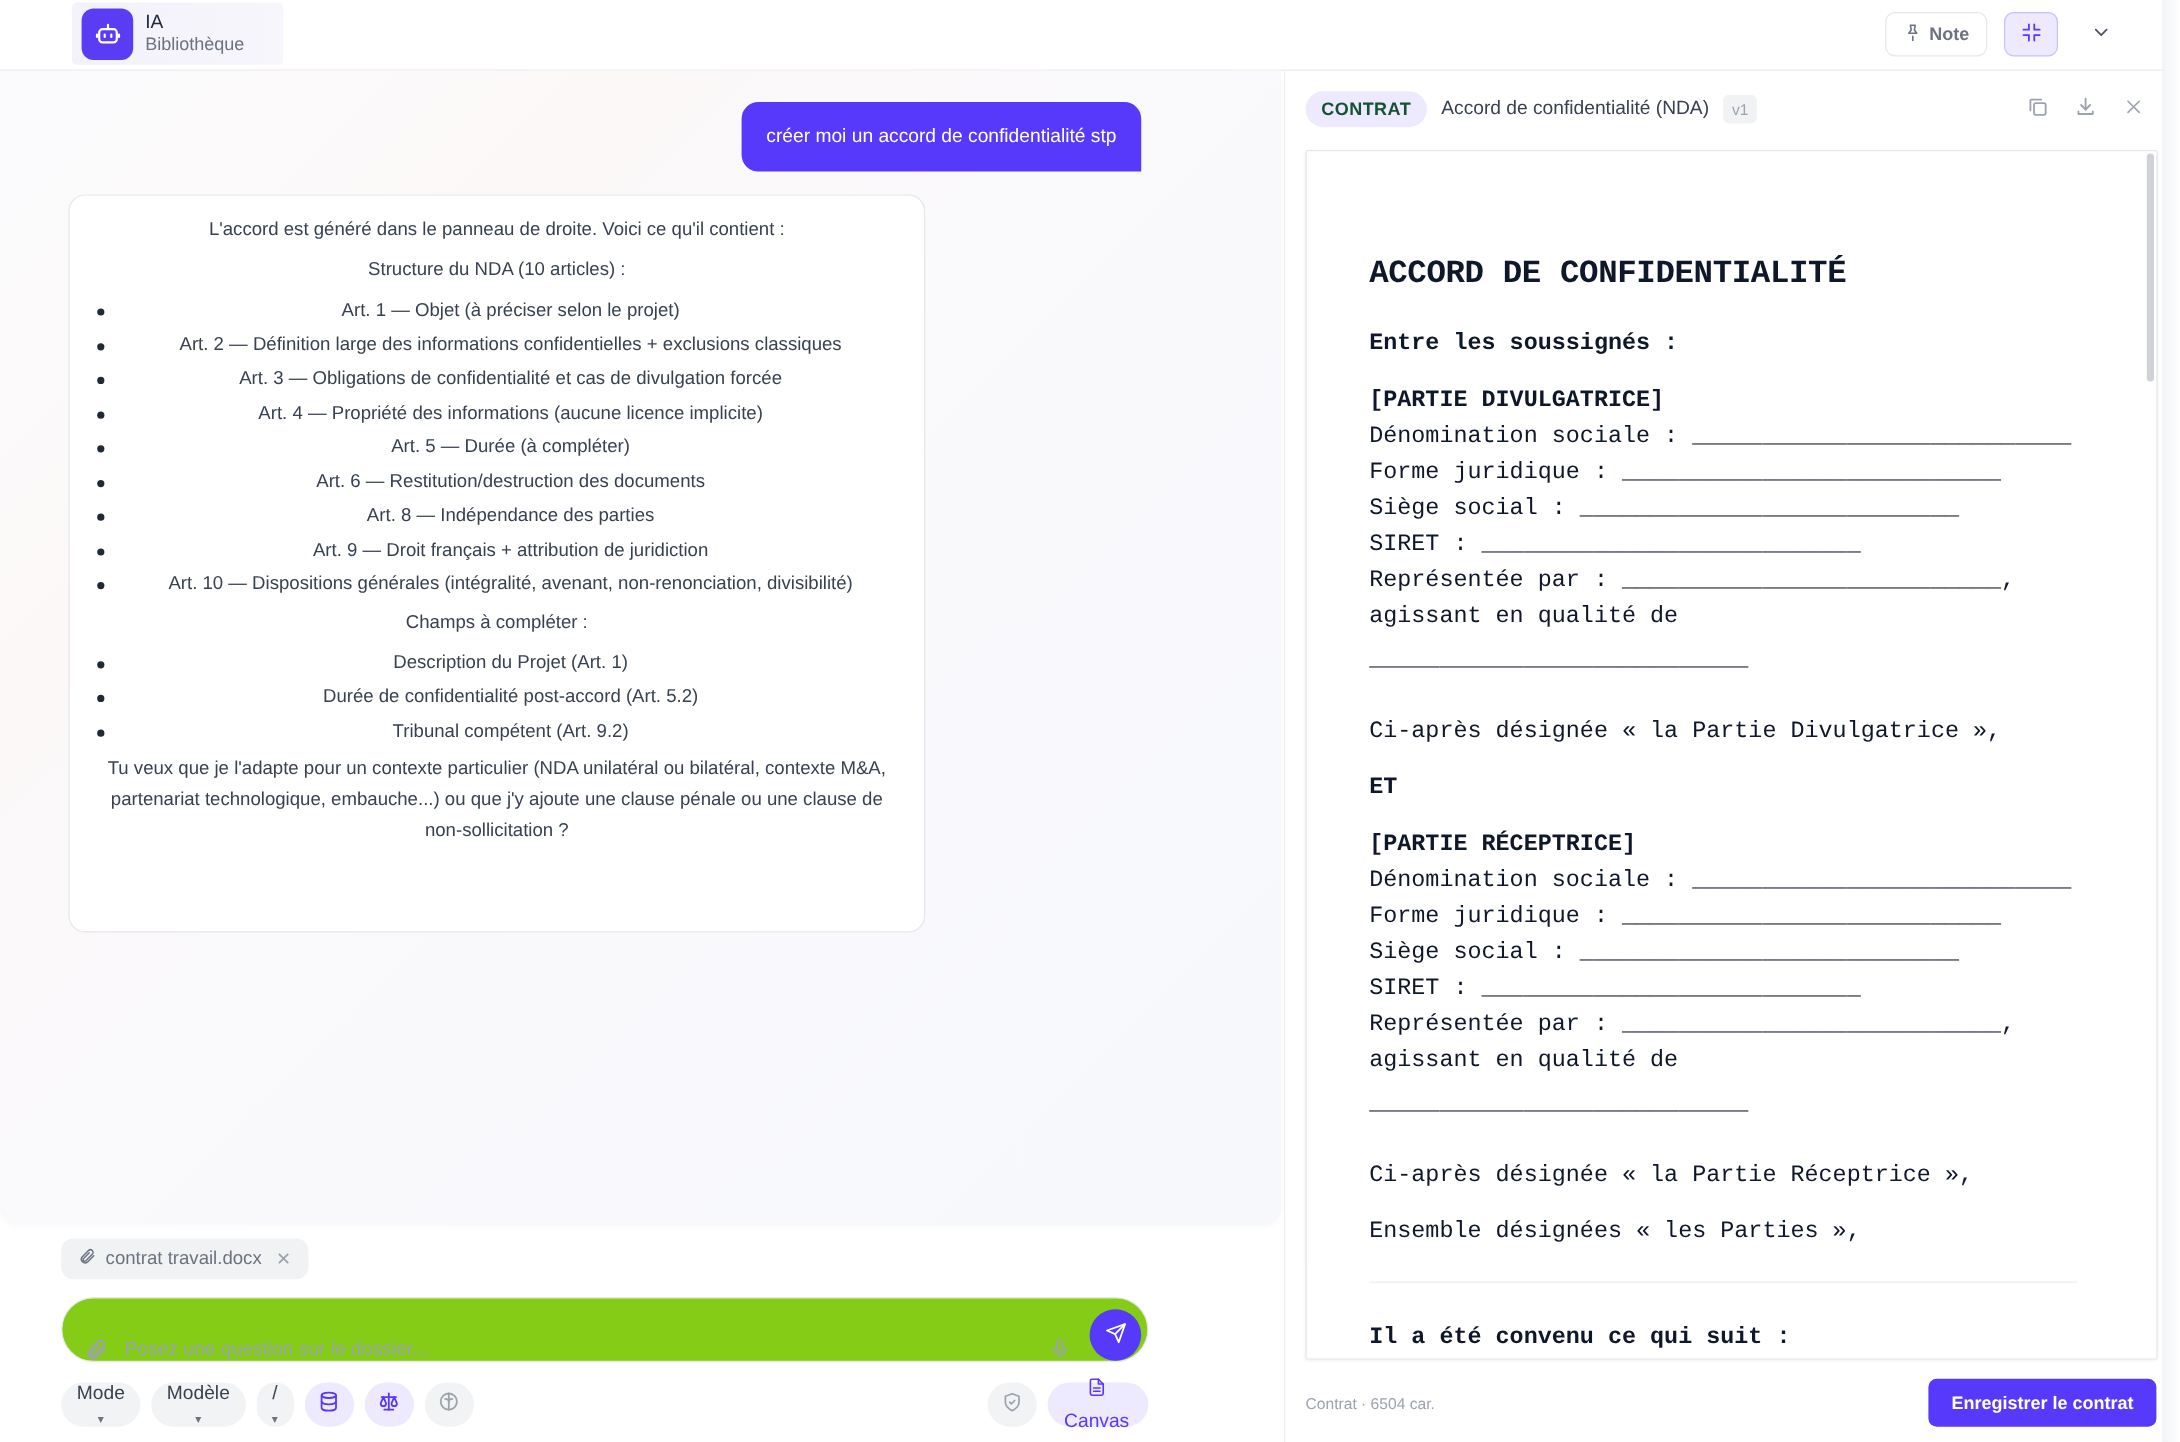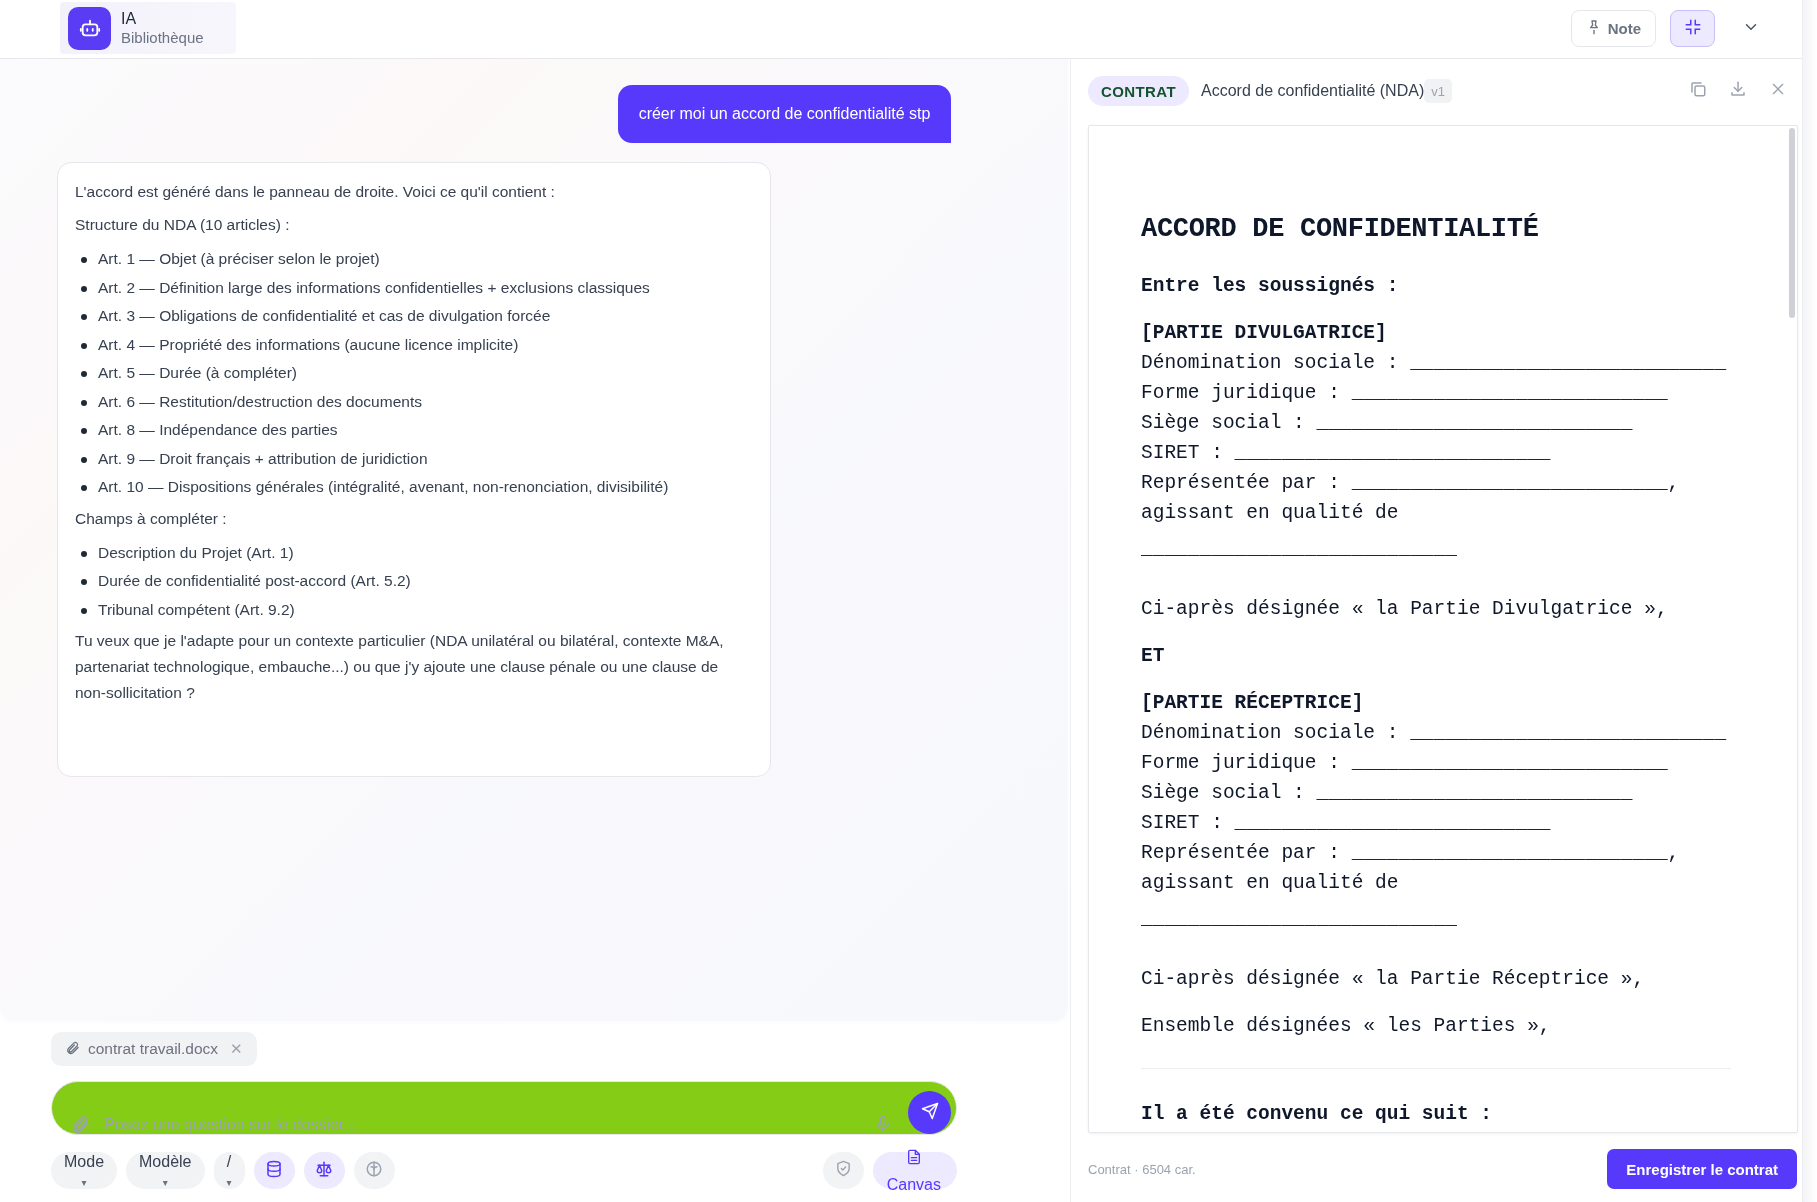--- a/index.html
+++ b/index.html
@@ -15,21 +15,21 @@
   .brand-sub { font-size: 15px; color: #6b7280; }
   .top-actions { position: absolute; right: 46px; top: 10px; display: flex; align-items: center; gap: 14px; }
   .note-btn { height: 37px; padding: 0 14px; border: 1px solid #e5e7eb; border-radius: 8px; background: #fff; display: flex; align-items: center; gap: 6px; font-size: 15px; color: #6b7280; font-weight: 600; }
   .collapse-btn { width: 45px; height: 37px; border: 1px solid #c9bff9; border-radius: 8px; background: #ede9fe; display: flex; align-items: center; justify-content: center; }
   .chev-btn { width: 40px; height: 37px; display: flex; align-items: center; justify-content: center; margin-left: 2px; }
 
   
   .chat-pane { position: absolute; left: 0; top: 59px; width: 1070px; height: 1143px; background: #fff; }
   .chat-scroll { position: absolute; left: 0; top: 0; width: 1068px; height: 962px; border-radius: 0 0 14px 14px; background: linear-gradient(135deg, #fbfbfd 0%, #fcf8f8 25%, #f9f9fc 55%, #f7f8fc 100%); box-shadow: 0 2px 4px rgba(0,0,0,0.02); }
   .user-bubble { position: absolute; left: 618px; top: 26px; width: 333px; height: 58px; border-radius: 14px 14px 0 14px; background: #5639fb; color: #fff; font-size: 16px; display: flex; align-items: center; justify-content: center; }
-  .assistant-card { position: absolute; left: 57px; top: 103px; width: 714px; height: 615px; border: 1px solid #e6e6eb; border-radius: 14px; background: #fff; padding: 16px 17px; font-size: 15.5px; color: #374151; }
+  .assistant-card { position: absolute; left: 57px; top: 103px; width: 714px; height: 615px; border: 1px solid #e6e6eb; border-radius: 14px; background: #fff; padding: 16px 17px; font-size: 15.5px; color: #374151; text-align: center; }
   .assistant-card p { line-height: 26px; margin-bottom: 7px; }
   .assistant-card ul { list-style: none; margin-bottom: 4px; }
   .assistant-card li { position: relative; padding-left: 23px; line-height: 28.5px; }
   .assistant-card li::before { content: ""; position: absolute; left: 6px; top: 12px; width: 6px; height: 6px; border-radius: 50%; background: #1f2937; }
   .assistant-card .closing { line-height: 26px; }
 
   
   .attach-chip { position: absolute; left: 51px; top: 973px; height: 34px; padding: 0 14px 0 14px; border-radius: 10px; background: #f1f2f4; display: flex; align-items: center; gap: 8px; font-size: 15.5px; color: #6b7280; }
   .attach-chip .x { color: #9ca3af; font-size: 15px; margin-left: 4px; }
 
@@ -48,21 +48,21 @@
   .icon-pill { width: 41px; padding: 0; }
   .icon-pill.active { background: #ede9fe; }
   .toolbar-right { margin-left: auto; display: flex; align-items: center; }
   .canvas-pill { background: #ede9fe; color: #5639fb; padding: 0 16px 0 14px; margin-right: 0; }
 
   
   .art-pane { position: absolute; left: 1070px; top: 59px; width: 732px; height: 1143px; border-left: 1px solid #eceef1; background: #fff; }
   .art-header { position: absolute; left: 0; top: 0; width: 100%; height: 64px; display: flex; align-items: center; }
   .badge { margin-left: 17px; height: 30px; padding: 0 13px; border-radius: 15px; background: #ede9fe; color: #14532d; font-size: 15px; font-weight: 600; letter-spacing: 0.4px; display: flex; align-items: center; }
   .art-title { margin-left: 12px; font-size: 16px; color: #374151; font-weight: 500; }
-  .version { height: 24px; padding: 0 7px; border-radius: 5px; background: #f1f2f4; color: #9ca3af; font-size: 13px; display: flex; align-items: center; }
+  .version { margin-left: 12px; height: 24px; padding: 0 7px; border-radius: 5px; background: #f1f2f4; color: #9ca3af; font-size: 13px; display: flex; align-items: center; }
   .art-actions { position: absolute; right: 12px; top: 18px; display: flex; gap: 16px; }
   .art-actions span { width: 24px; height: 24px; display: flex; align-items: center; justify-content: center; }
 
   .paper-wrap { position: absolute; left: 17px; top: 66px; width: 710px; height: 1008px; border: 1px solid #e5e7eb; border-radius: 2px; background: #fff; box-shadow: 0 1px 3px rgba(0,0,0,0.06); overflow: hidden; }
   .paper { position: absolute; left: 0; top: 0; width: 695px; height: 100%; padding: 88px 53px 0 52px; font-family: Liberation Mono, monospace; color: #0f172a; font-size: 19.5px; }
   .scrollbar { position: absolute; right: 2px; top: 2px; width: 6px; height: 190px; border-radius: 3px; background: #cfd1d6; }
   .doc-h1 { font-size: 27px; font-weight: 700; margin-bottom: 27px; letter-spacing: -0.3px; }
   .doc-bold { font-weight: 700; }
   .doc-line { line-height: 30px; }
   .gap-s { height: 17px; }

